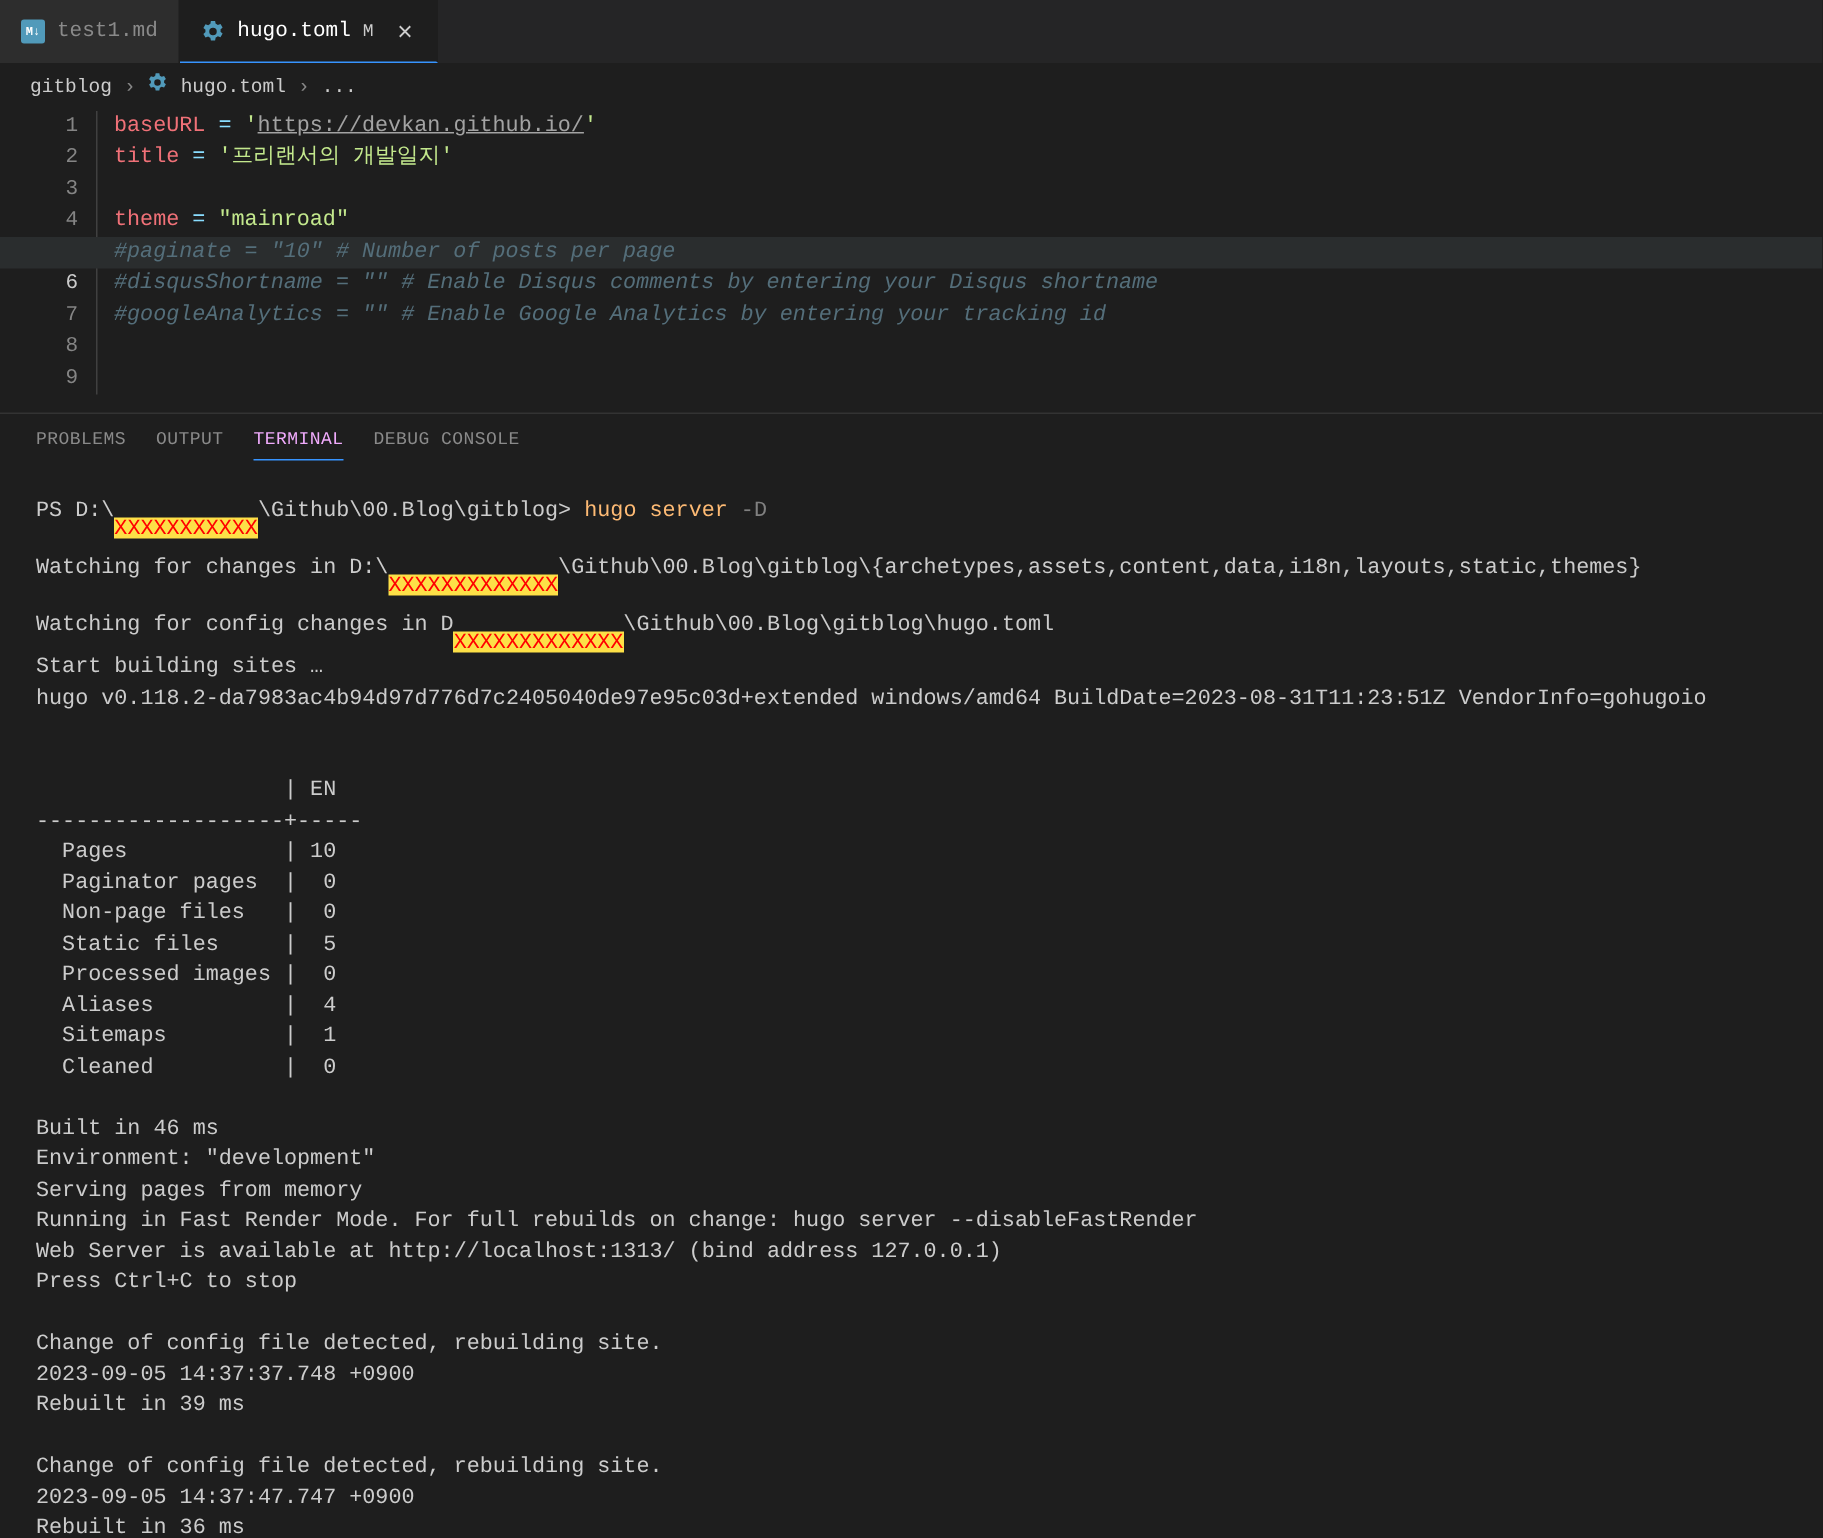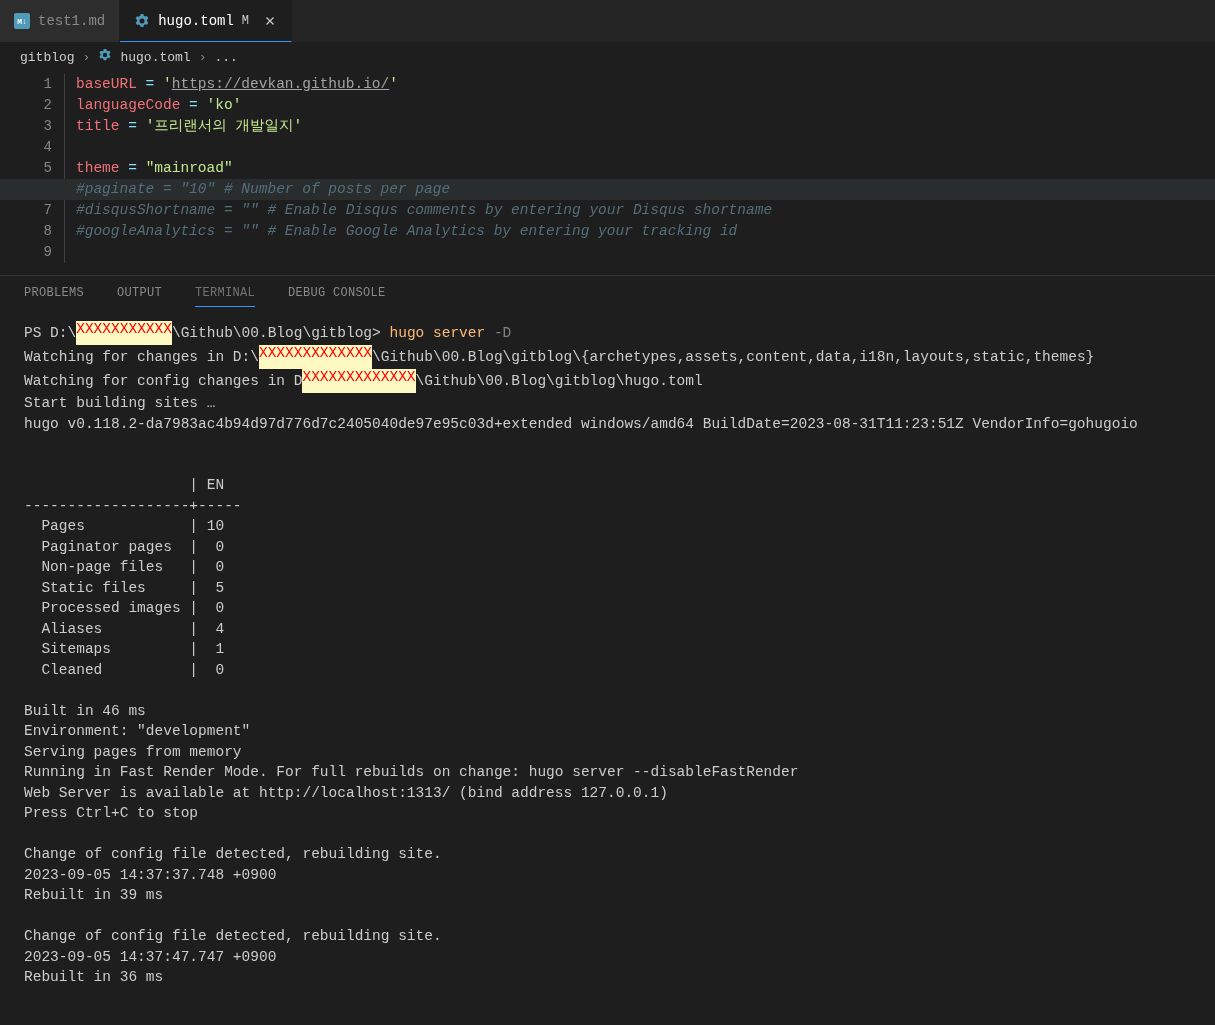--- a/index.html
+++ b/index.html
@@ -79,46 +79,47 @@
   width: calc(100% + 76px);
 }
 .tok-key { color: #f07178; }
 .tok-op { color: #89ddff; }
 .tok-str { color: #c3e88d; }
 .tok-cmt { color: #546e7a; font-style: italic; }
 .tok-url { color: #a3a3a3; text-decoration: underline; }
 
 .panel-tabs {
   display: flex;
-  gap: 33px;
+  gap: 20px;
   padding: 10px 24px 0 24px;
   font-size: 12px;
   color: #8a8a8a;
   border-top: 1px solid #333;
   margin-top: 12px;
 }
 .panel-tab { padding-bottom: 6px; cursor: pointer; letter-spacing: 0.3px; }
-.panel-tab.active { color: #737373; border-bottom: 1px solid #3794ff; }
+.panel-tab.active { color: #f0abfc; border-bottom: 1px solid #3794ff; }
 
 .terminal {
   padding: 14px 24px;
   font-size: 14.5px;
   line-height: 20.5px;
   white-space: pre;
   color: #cccccc;
 }
 .term-cmd { color: #fdba74; }
 .term-flag { color: #808080; }
 .redact {
-  background: #fef9c3;
+  background: #fde047;
   color: #ff0000;
   display: inline-block;
   line-height: 16px;
-  height: 24px;
+  height: 14px;
   vertical-align: middle;
+  margin-top: 24px;
 }
 .markdown-icon {
   background: #519aba;
   color: #fff;
   font-size: 8px;
   font-weight: bold;
   padding: 1px 2px;
   border-radius: 2px;
 }
 .gear-icon svg { fill: #519aba; }
@@ -169,21 +170,20 @@
     <div class="ln">4</div>
     <div class="ln">5</div>
     <div class="ln active">6</div>
     <div class="ln">7</div>
     <div class="ln">8</div>
     <div class="ln">9</div>
   </div>
   <div class="indent-guide"></div>
   <div class="code">
     <div class="line"><span class="tok-key">baseURL</span><span class="tok-op"> = </span><span class="tok-str">'</span><span class="tok-url">https://devkan.github.io/</span><span class="tok-str">'</span></div>
-    <div class="line"><span class="tok-key">languageCode</span><span class="tok-op"> = </span><span class="tok-str">'ko'</span></div>
     <div class="line"><span class="tok-key">title</span><span class="tok-op"> = </span><span class="tok-str">'프리랜서의 개발일지'</span></div>
     <div class="line"></div>
     <div class="line"><span class="tok-key">theme</span><span class="tok-op"> = </span><span class="tok-str">"mainroad"</span></div>
     <div class="line active"><span class="tok-cmt">#paginate = "10" # Number of posts per page</span></div>
     <div class="line"><span class="tok-cmt">#disqusShortname = "" # Enable Disqus comments by entering your Disqus shortname</span></div>
     <div class="line"><span class="tok-cmt">#googleAnalytics = "" # Enable Google Analytics by entering your tracking id</span></div>
     <div class="line"></div>
   </div>
 </div>
 

